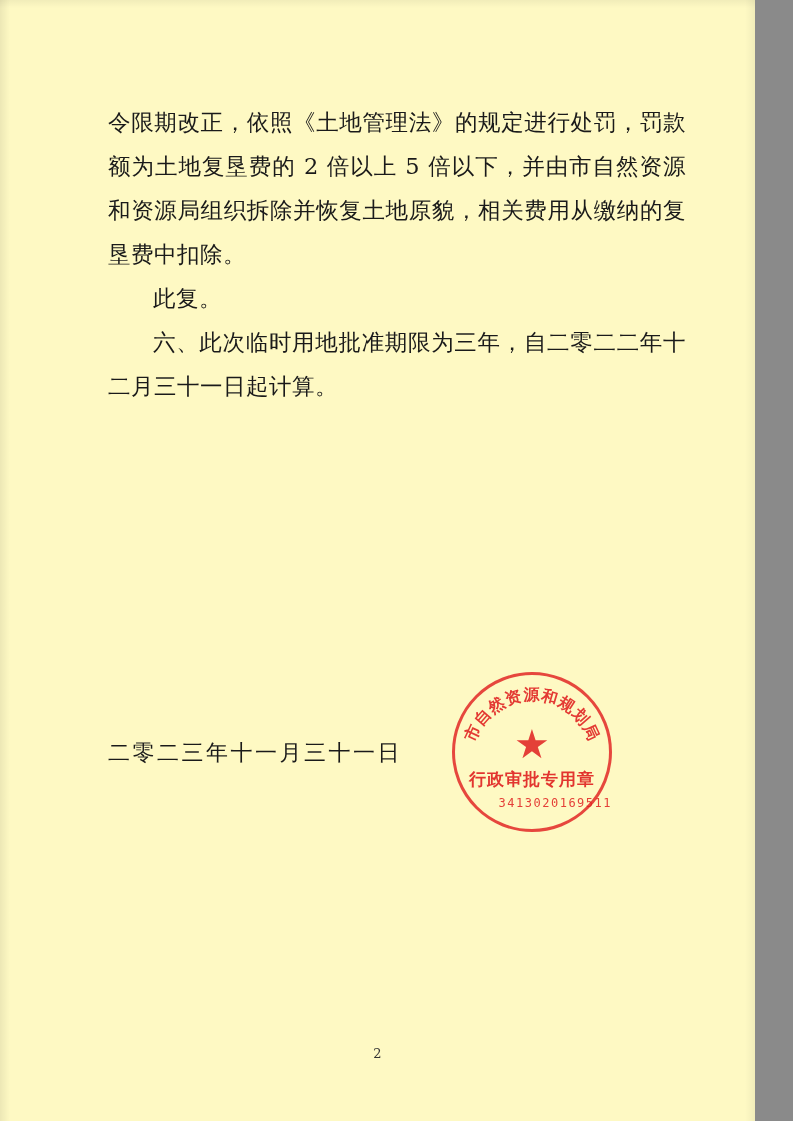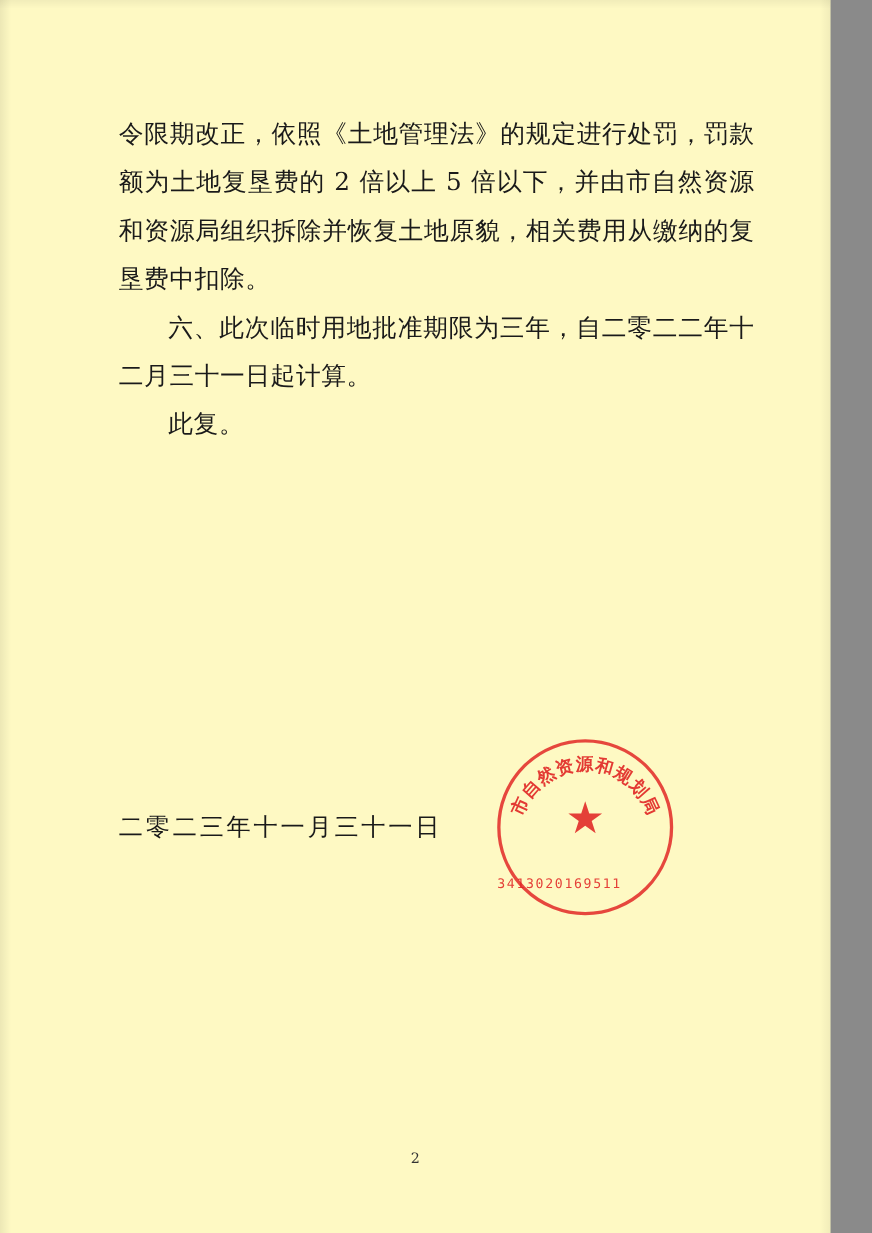--- a/index.html
+++ b/index.html
@@ -124,21 +124,21 @@
     font-size: 17px;
     font-weight: bold;
     letter-spacing: 1px;
     font-family: "DejaVu Serif", "Liberation Serif", serif;
   }
   .seal-code {
     position: absolute;
     left: 0;
     right: 0;
     top: 124px;
-    text-align: left;
+    text-align: right;
     color: #e02020;
     opacity: 0.85;
     font-size: 12px;
     letter-spacing: 1.5px;
     font-family: "DejaVu Sans Mono", monospace;
   }
   .page-number {
     position: absolute;
     left: 0;
     right: 0;
@@ -153,37 +153,38 @@
 <body>
 
 <div class="page">
 
   <div class="scan-edge-left"></div>
   <div class="scan-edge-right"></div>
   <div class="scan-edge-top"></div>
 
   <div class="body-text">
     <p class="para">令限期改正，依照《土地管理法》的规定进行处罚，罚款额为土地复垦费的 2 倍以上 5 倍以下，并由市自然资源和资源局组织拆除并恢复土地原貌，相关费用从缴纳的复垦费中扣除。</p>
+    <p class="para indent">此复。</p>
     <p class="para indent">六、此次临时用地批准期限为三年，自二零二二年十二月三十一日起计算。</p>
-    <p class="para indent">此复。</p>
   </div>
 
   <div class="sign-block">
     <div class="sign-date">二零二三年十一月三十一日</div>
   </div>
 
   <div class="seal">
     <div class="seal-ring"></div>
     <svg class="seal-arc" viewBox="0 0 160 160">
       <defs>
         <path id="arcpath" d="M 20,88 A 60,60 0 0 1 140,88" fill="none"></path>
       </defs>
       <text text-anchor="middle">
         <textPath href="#arcpath" startOffset="50%">市自然资源和规划局</textPath>
       </text>
     </svg>
     <div class="seal-star">★</div>
+    <div class="seal-sub">行政审批专用章</div>
     <div class="seal-code">3413020169511</div>
   </div>
 
   <div class="page-number">2</div>
 
 </div>
 
 </body></html>

